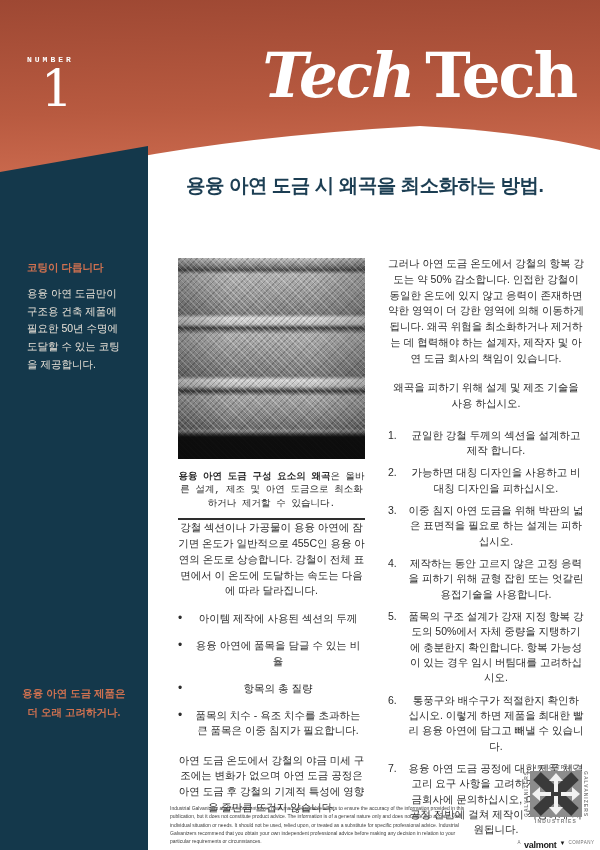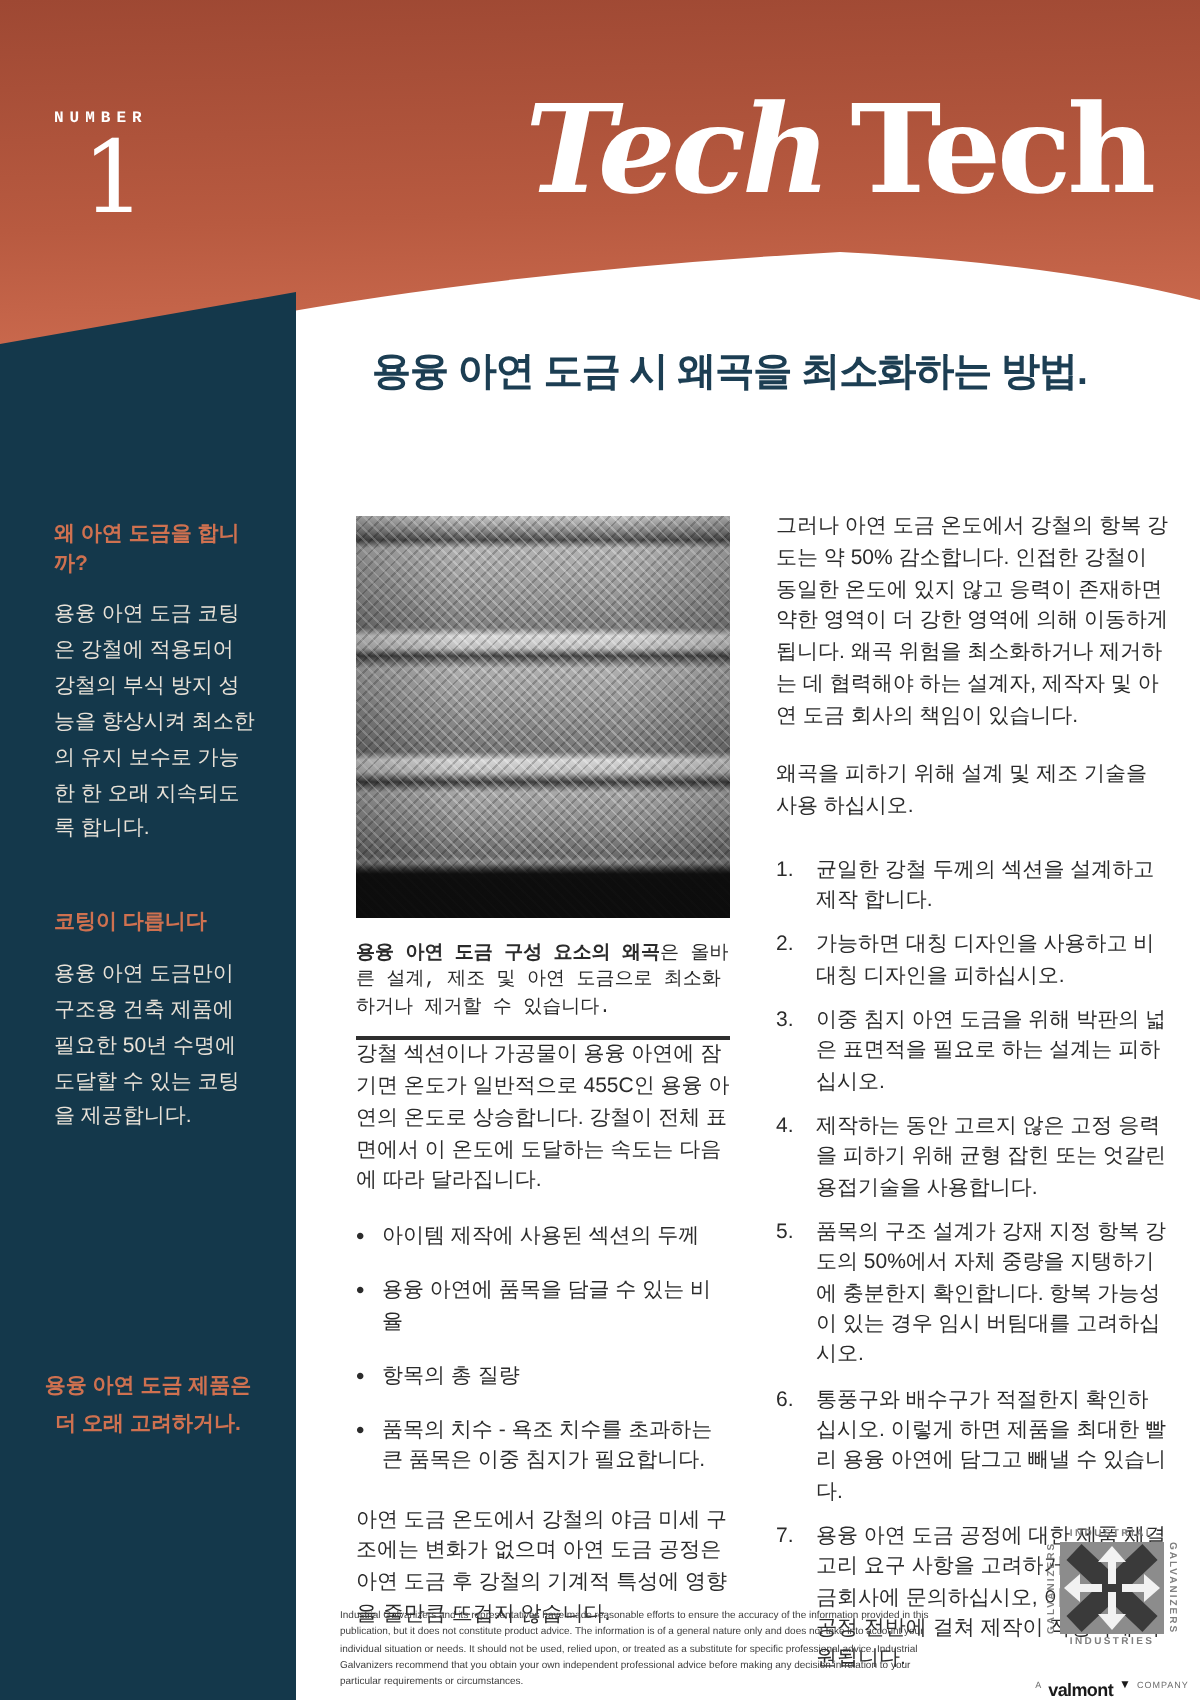--- a/index.html
+++ b/index.html
@@ -50,21 +50,21 @@
     text-align:center; color:#cf7150; font-weight:bold;
     font-size:10.5px; line-height:1.8;
   }
 
   
   .page-title {
     position:absolute; left:186px; top:172px; width:396px;
     color:#1c3e53; font-size:19.5px; font-weight:600; letter-spacing:-0.5px;
     white-space:nowrap;
   }
-  .col { position:absolute; top:258px; font-size:10.5px; color:#2b2b2b; }
+  .col { position:absolute; top:258px; font-size:10.5px; color:#2b2b2b;text-align:center; }
   .col-left  { left:178px; width:187px; }
   .col-right { left:388px; width:196px; top:256px; }
 
   .photo {
     width:187px; height:201px;
     background-color:#9a9a9a;
     background-image:
       linear-gradient(to bottom, rgba(0,0,0,0) 172px, rgba(12,12,12,.96) 179px),
       linear-gradient(to right, rgba(0,0,0,.22), rgba(0,0,0,0) 28%, rgba(0,0,0,0) 72%, rgba(0,0,0,.18)),
       repeating-linear-gradient(45deg, rgba(255,255,255,.28) 0 1px, rgba(0,0,0,0) 1px 4px),
@@ -134,24 +134,20 @@
       <div class="number-value">1</div>
     </div>
     <div class="masthead-title"><span class="t-italic">Tech</span><span class="t-regular">Tech</span></div>
     <svg class="masthead-curve" viewBox="0 0 600 126" preserveAspectRatio="none">
       <path d="M0,78 Q170,30 420,16 Q530,22 600,40 L600,126 L0,126 Z" fill="#ffffff"></path>
     </svg>
   </div>
 
   <div class="sidebar">
     <div class="sidebar-inner">
-      <div class="sidebar-section">
-        <div class="sidebar-heading">왜 아연 도금을 합니까?</div>
-        <div class="sidebar-body">용융 아연 도금 코팅은 강철에 적용되어 강철의 부식 방지 성능을 향상시켜 최소한의 유지 보수로 가능한 한 오래 지속되도록 합니다.</div>
-      </div>
       <div class="sidebar-section">
         <div class="sidebar-heading">코팅이 다릅니다</div>
         <div class="sidebar-body">용융 아연 도금만이 구조용 건축 제품에 필요한 50년 수명에 도달할 수 있는 코팅을 제공합니다.</div>
       </div>
     </div>
     <div class="sidebar-note">용융 아연 도금 제품은 더 오래 고려하거나.</div>
   </div>
 
   <div class="page-title">용융 아연 도금 시 왜곡을 최소화하는 방법.</div>
 

